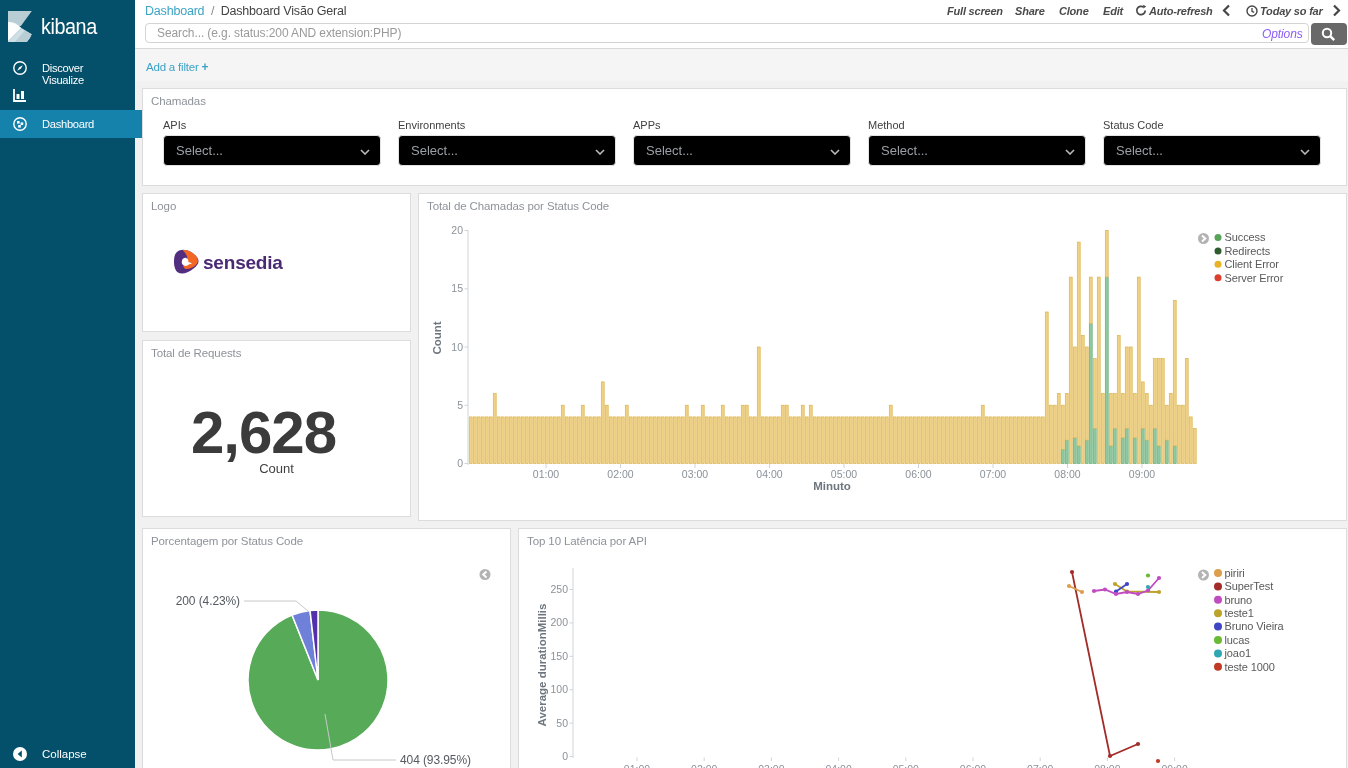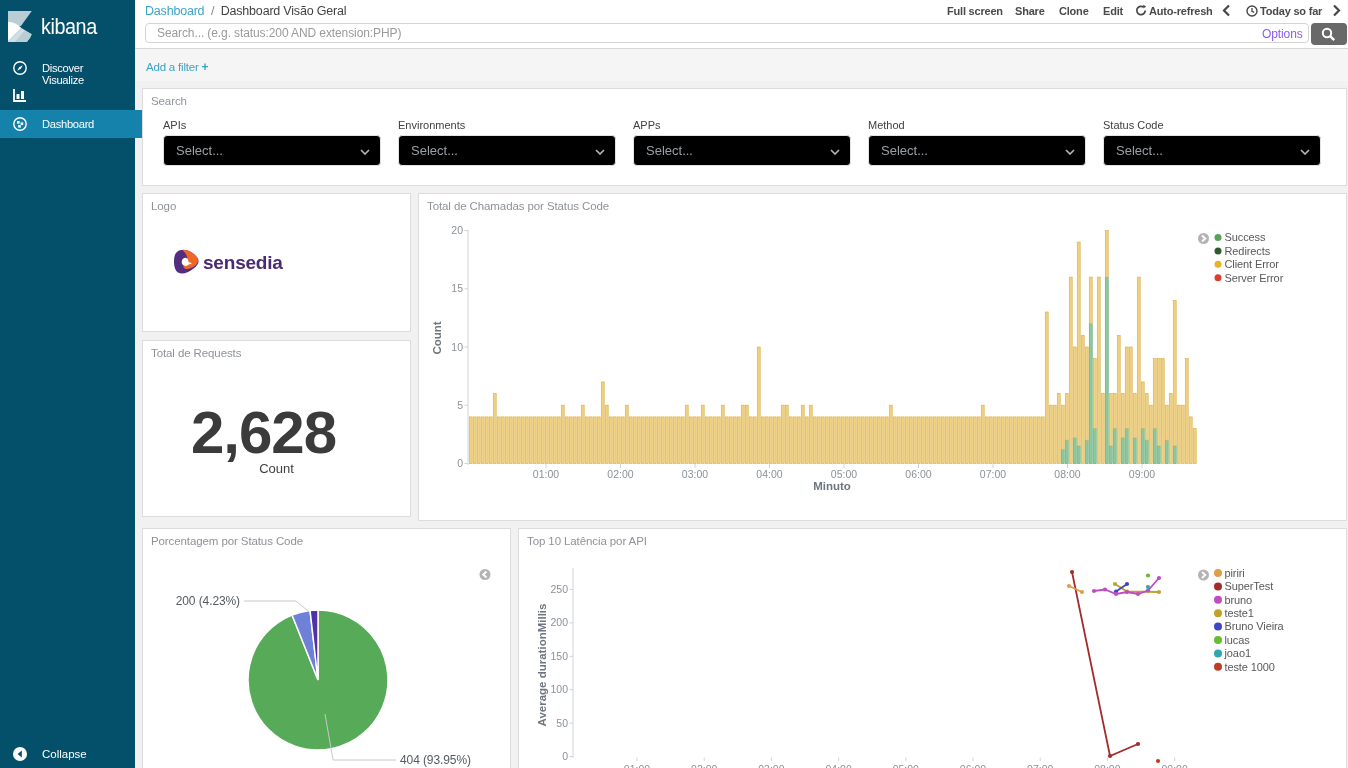--- a/index.html
+++ b/index.html
@@ -4,21 +4,21 @@
 html,body { width:1348px; height:768px; overflow:hidden;
   font-family:"Liberation Sans",sans-serif; background:#f1f1f1; }
 .abs { position:absolute; }
 #sidebar { position:absolute; left:0; top:0; width:135px; height:768px; background:#04506a; }
 .navitem { position:absolute; left:0; width:145px; height:28px; color:#fff; font-size:11.2px; letter-spacing:-0.3px; }
 .navitem .lbl { position:absolute; left:42px; top:50%; transform:translateY(-50%); }
 #topbar { position:absolute; left:135px; top:0; width:1213px; height:49px; background:#fff; border-bottom:1px solid #d8d8d8; }
 #filterbar { position:absolute; left:135px; top:49px; width:1213px; height:32px; background:#f5f5f5; }
 .crumb { position:absolute; top:4px; font-size:12.5px; letter-spacing:-0.2px; color:#434343; }
 .link { color:#3ca3c6; }
-.menu { position:absolute; top:5px; font-size:11px; letter-spacing:-0.2px; font-weight:bold; color:#4a4a4a; }
+.menu { position:absolute; top:5px; font-size:11px; letter-spacing:-0.2px; font-weight:bold; color:#4a4a4a;font-style:italic; }
 #search { position:absolute; left:145px; top:23px; width:1164px; height:19.5px; background:#fff;
   border:1px solid #d4d4d4; border-radius:4px; font-size:12px; letter-spacing:-0.1px; color:#9a9a9a; padding-left:11px; line-height:18px; }
 #sbtn { position:absolute; left:1311px; top:22.5px; width:36px; height:22.5px; background:#696969; border-radius:4px; }
 .panel { position:absolute; background:#fff; border:1px solid #dcdcdc; }
 .ptitle { position:absolute; left:8px; top:6px; font-size:11.5px; letter-spacing:-0.1px; color:#8e939a; }
 .flab { position:absolute; font-size:11px; font-weight:normal; color:#404040; }
 .sel { position:absolute; width:218px; height:31px; background:#000000; border:1px solid #e3e3e3;
   border-radius:4px; font-size:13px; color:#9aa0a6; line-height:29px; padding-left:12px; }
 .sel .caret { position:absolute; right:10px; top:13px; }
 .axlab { font-size:10.5px; fill:#8a9299; font-family:"Liberation Sans",sans-serif; }
@@ -102,21 +102,21 @@
   <rect x="7.6" y="5.4" width="2.6" height="2.6" fill="#fff"></rect>
   <rect x="5.2" y="8" width="2.6" height="2.6" fill="#fff"></rect>
 </svg>
 <svg class="abs" style="left:13px;top:747px" width="14" height="14" viewBox="0 0 14 14">
   <circle cx="7" cy="7" r="7" fill="#fff"></circle>
   <path d="M8.8,3.6 L4.6,7 L8.8,10.4 Z" fill="#04506a"></path>
 </svg>
 <div class="abs" style="left:42px;top:748px;color:#fff;font-size:11.5px">Collapse</div>
 
 <div class="panel" style="left:142px;top:88px;width:1205px;height:98px">
-    <span class="ptitle">Search</span>
+    <span class="ptitle">Chamadas</span>
   </div>
 <div class="panel" style="left:142px;top:193px;width:269px;height:139px">
     <span class="ptitle">Logo</span>
   </div>
 <div class="panel" style="left:142px;top:340px;width:269px;height:177px">
     <span class="ptitle">Total de Requests</span>
   </div>
 <div class="panel" style="left:418px;top:193px;width:929px;height:328px">
     <span class="ptitle">Total de Chamadas por Status Code</span>
   </div>

